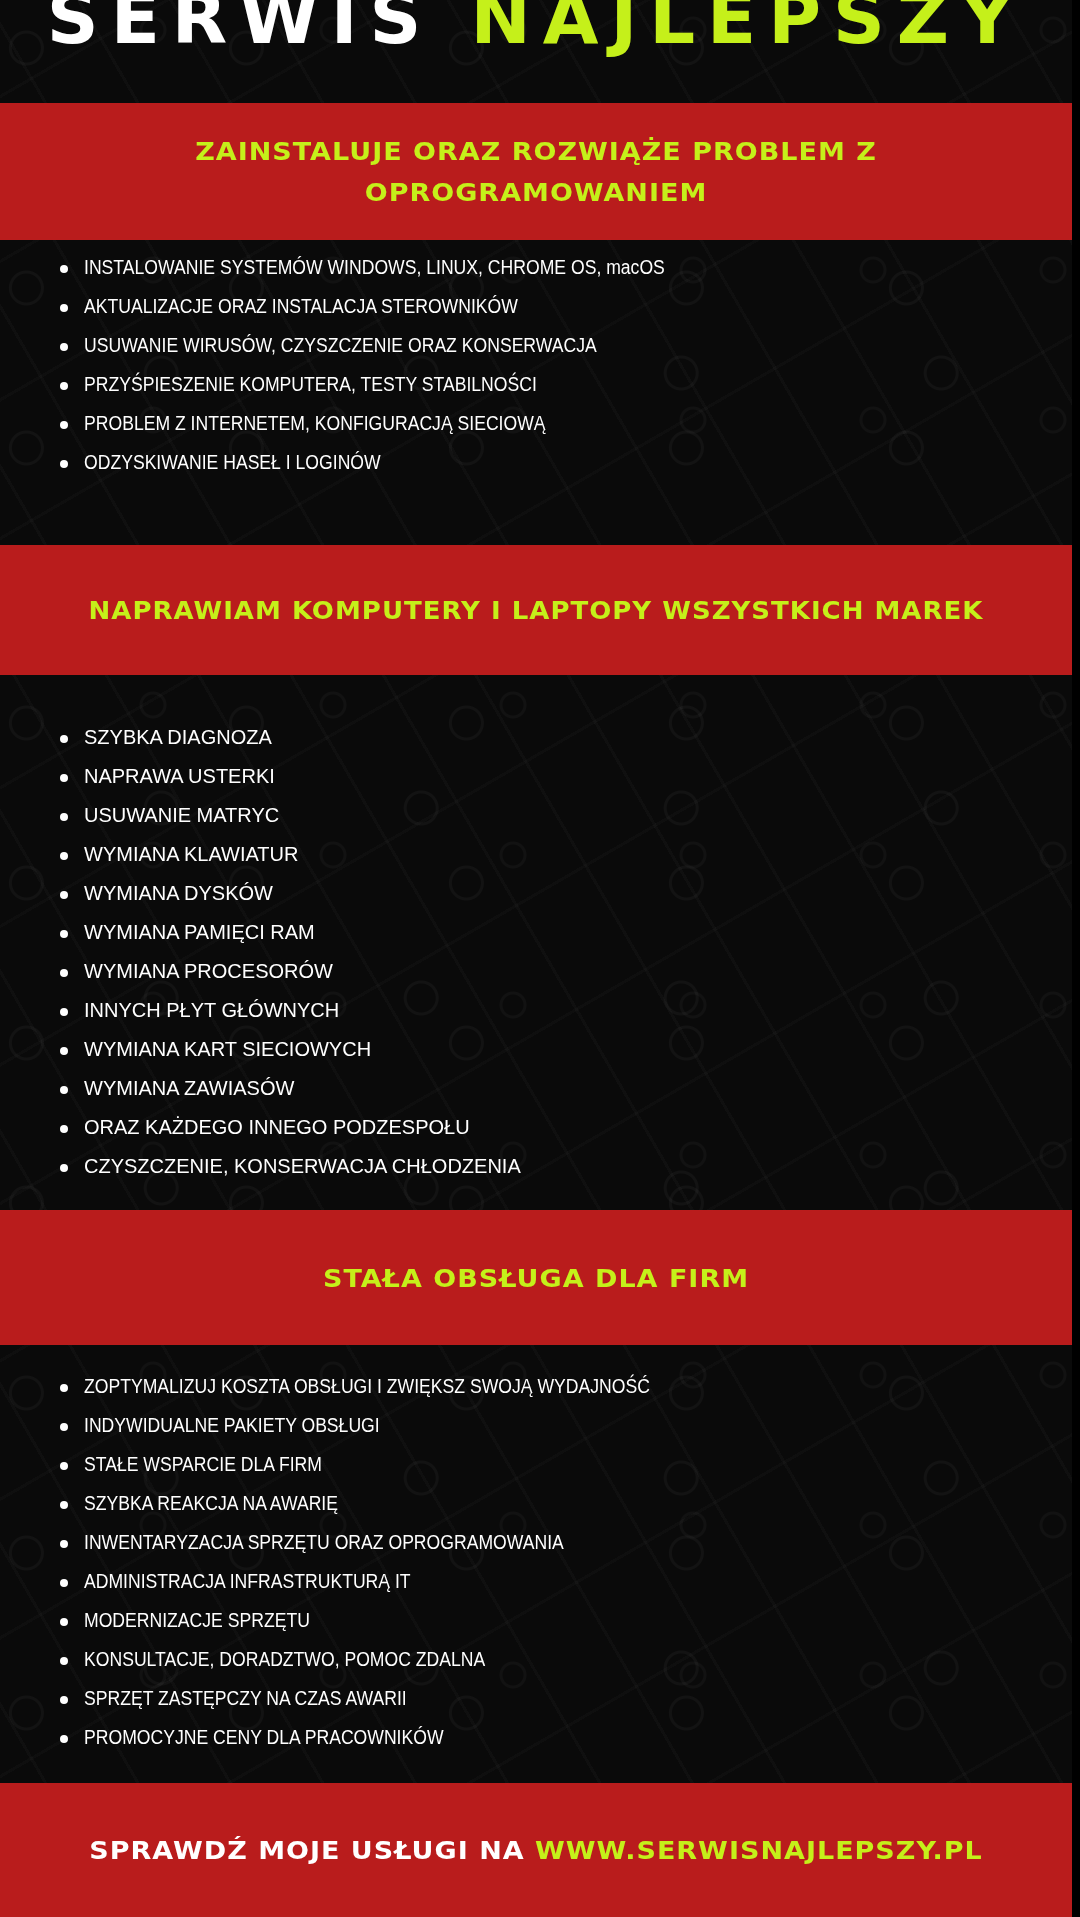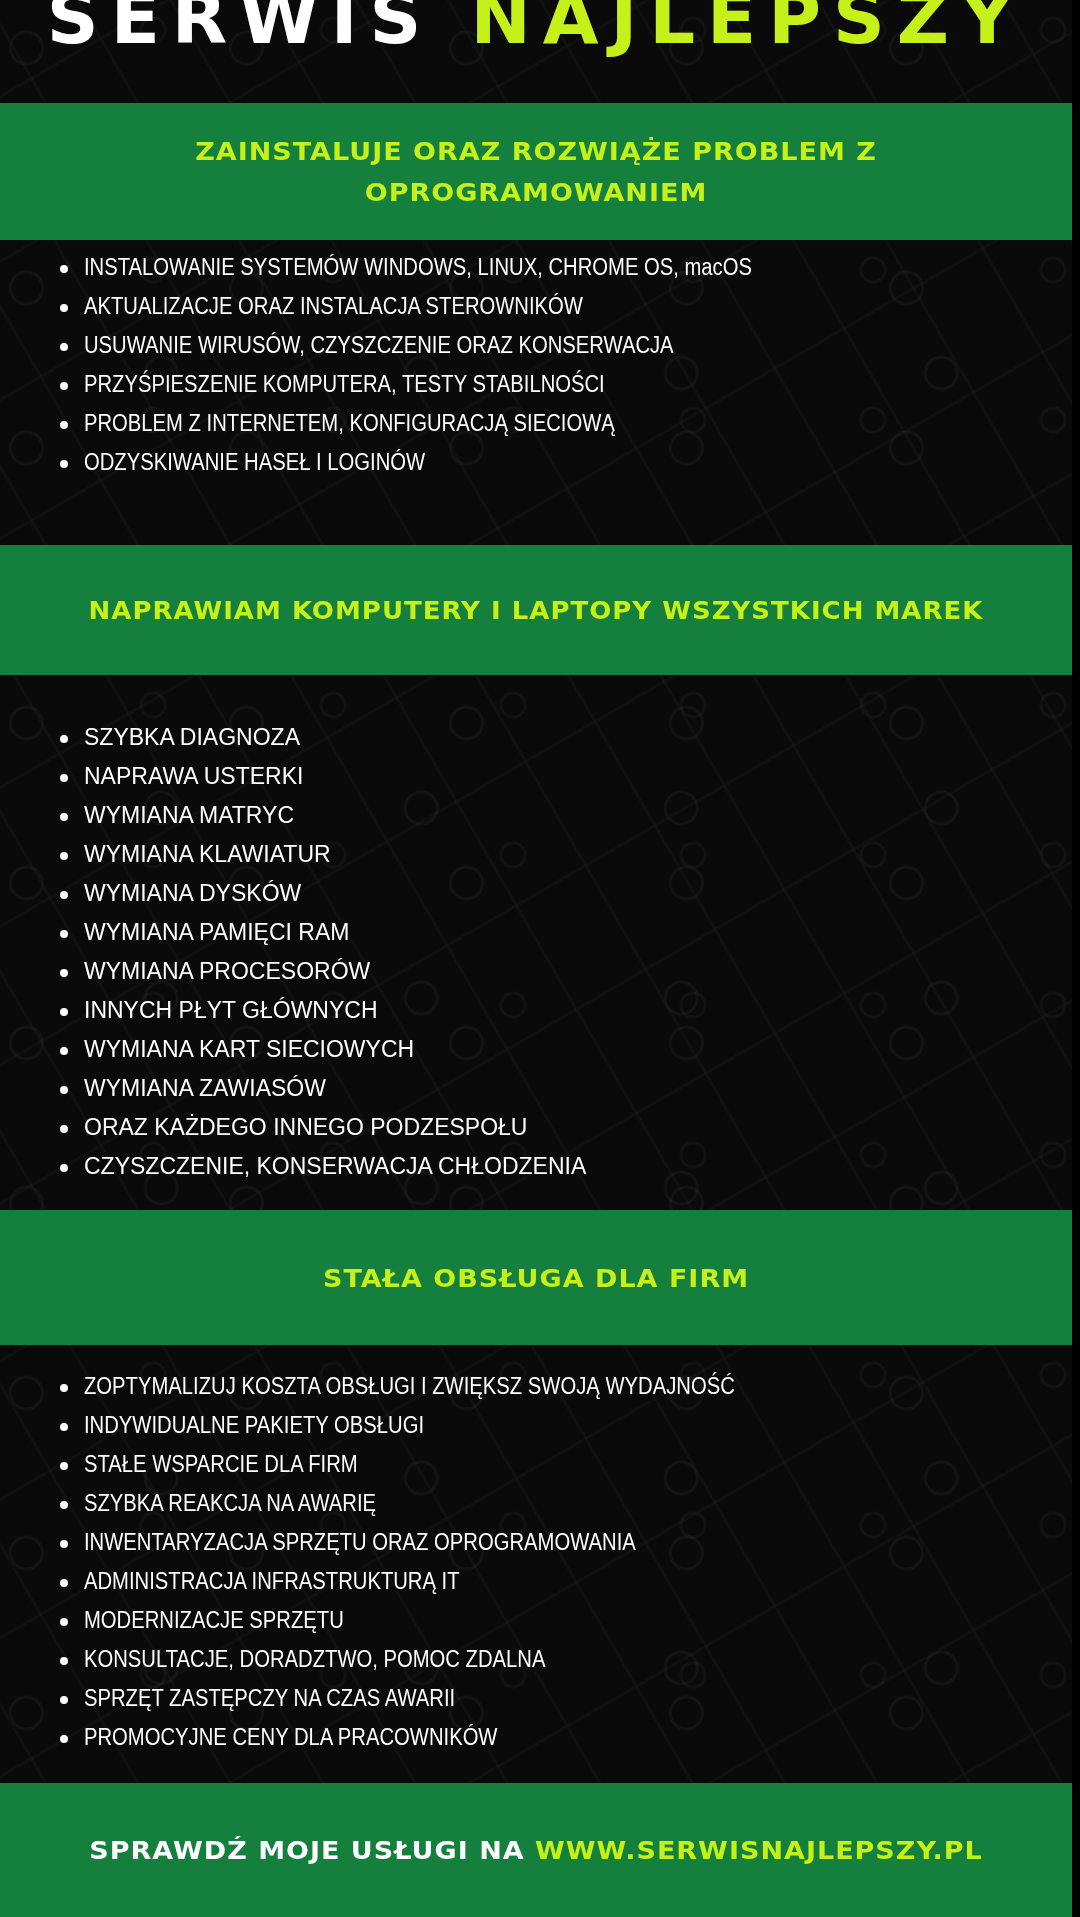--- a/index.html
+++ b/index.html
@@ -23,21 +23,21 @@
     .pattern {
       background-color: #0a0a0a;
       background-image:
         radial-gradient(circle at 12% 30%, transparent 14px, rgba(255,255,255,0.035) 15px, rgba(255,255,255,0.035) 17px, transparent 18px),
         radial-gradient(circle at 62% 70%, transparent 14px, rgba(255,255,255,0.035) 15px, rgba(255,255,255,0.035) 17px, transparent 18px),
         radial-gradient(circle at 85% 20%, transparent 10px, rgba(255,255,255,0.03) 11px, rgba(255,255,255,0.03) 13px, transparent 14px),
         repeating-linear-gradient(60deg, transparent 0 38px, rgba(255,255,255,0.025) 38px 41px, transparent 41px 80px),
         repeating-linear-gradient(-30deg, transparent 0 60px, rgba(255,255,255,0.02) 60px 63px, transparent 63px 120px);
       background-size: 220px 160px, 260px 190px, 180px 150px, auto, auto;
     }
-    .solid { background: #15803d; }
+    .solid { background: #b91c1c; }
 
     
     #hero { top: 0; height: 103px; display: flex; align-items: center; justify-content: center; }
     .hero-title {
       font-family: "DejaVu Sans", sans-serif;
       font-weight: 700;
       font-size: 72px;
       letter-spacing: 12px;
       line-height: 1;
       margin-top: -18px;
@@ -81,21 +81,21 @@
     ul.svc {
       list-style: none;
       margin: 0;
       padding: 0;
       position: absolute;
       left: 58px;
     }
     ul.svc li {
       position: relative;
       padding-left: 26px;
-      font-size: 23px;
+      font-size: 20px;
       line-height: 39px;
       height: 39px;
       white-space: nowrap;
       color: #fff;
     }
     ul.svc li::before {
       content: "";
       position: absolute;
       left: 2px;
       top: 17px;
@@ -133,21 +133,21 @@
   </ul>
 </section>
 
 <section id="h2" class="band solid heading">
   <h2>NAPRAWIAM KOMPUTERY I LAPTOPY WSZYSTKICH MAREK</h2>
 </section>
 <section id="list2" class="band pattern">
   <ul class="svc">
     <li><span>SZYBKA DIAGNOZA</span></li>
     <li><span>NAPRAWA USTERKI</span></li>
-    <li><span>WYMIANA MATRYC</span></li>
+    <li><span>USUWANIE MATRYC</span></li>
     <li><span>WYMIANA KLAWIATUR</span></li>
     <li><span>WYMIANA DYSKÓW</span></li>
     <li><span>WYMIANA PAMIĘCI RAM</span></li>
     <li><span>WYMIANA PROCESORÓW</span></li>
     <li><span>INNYCH PŁYT GŁÓWNYCH</span></li>
     <li><span>WYMIANA KART SIECIOWYCH</span></li>
     <li><span>WYMIANA ZAWIASÓW</span></li>
     <li><span>ORAZ KAŻDEGO INNEGO PODZESPOŁU</span></li>
     <li><span>CZYSZCZENIE, KONSERWACJA CHŁODZENIA</span></li>
   </ul>

